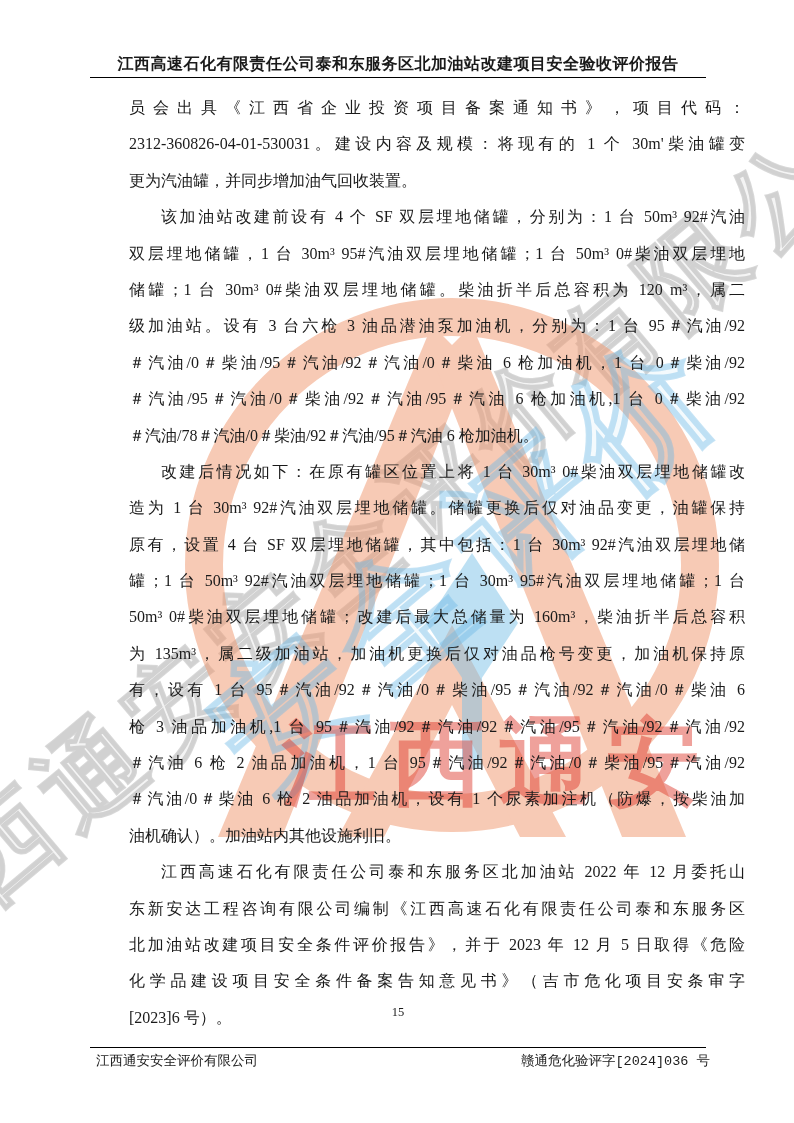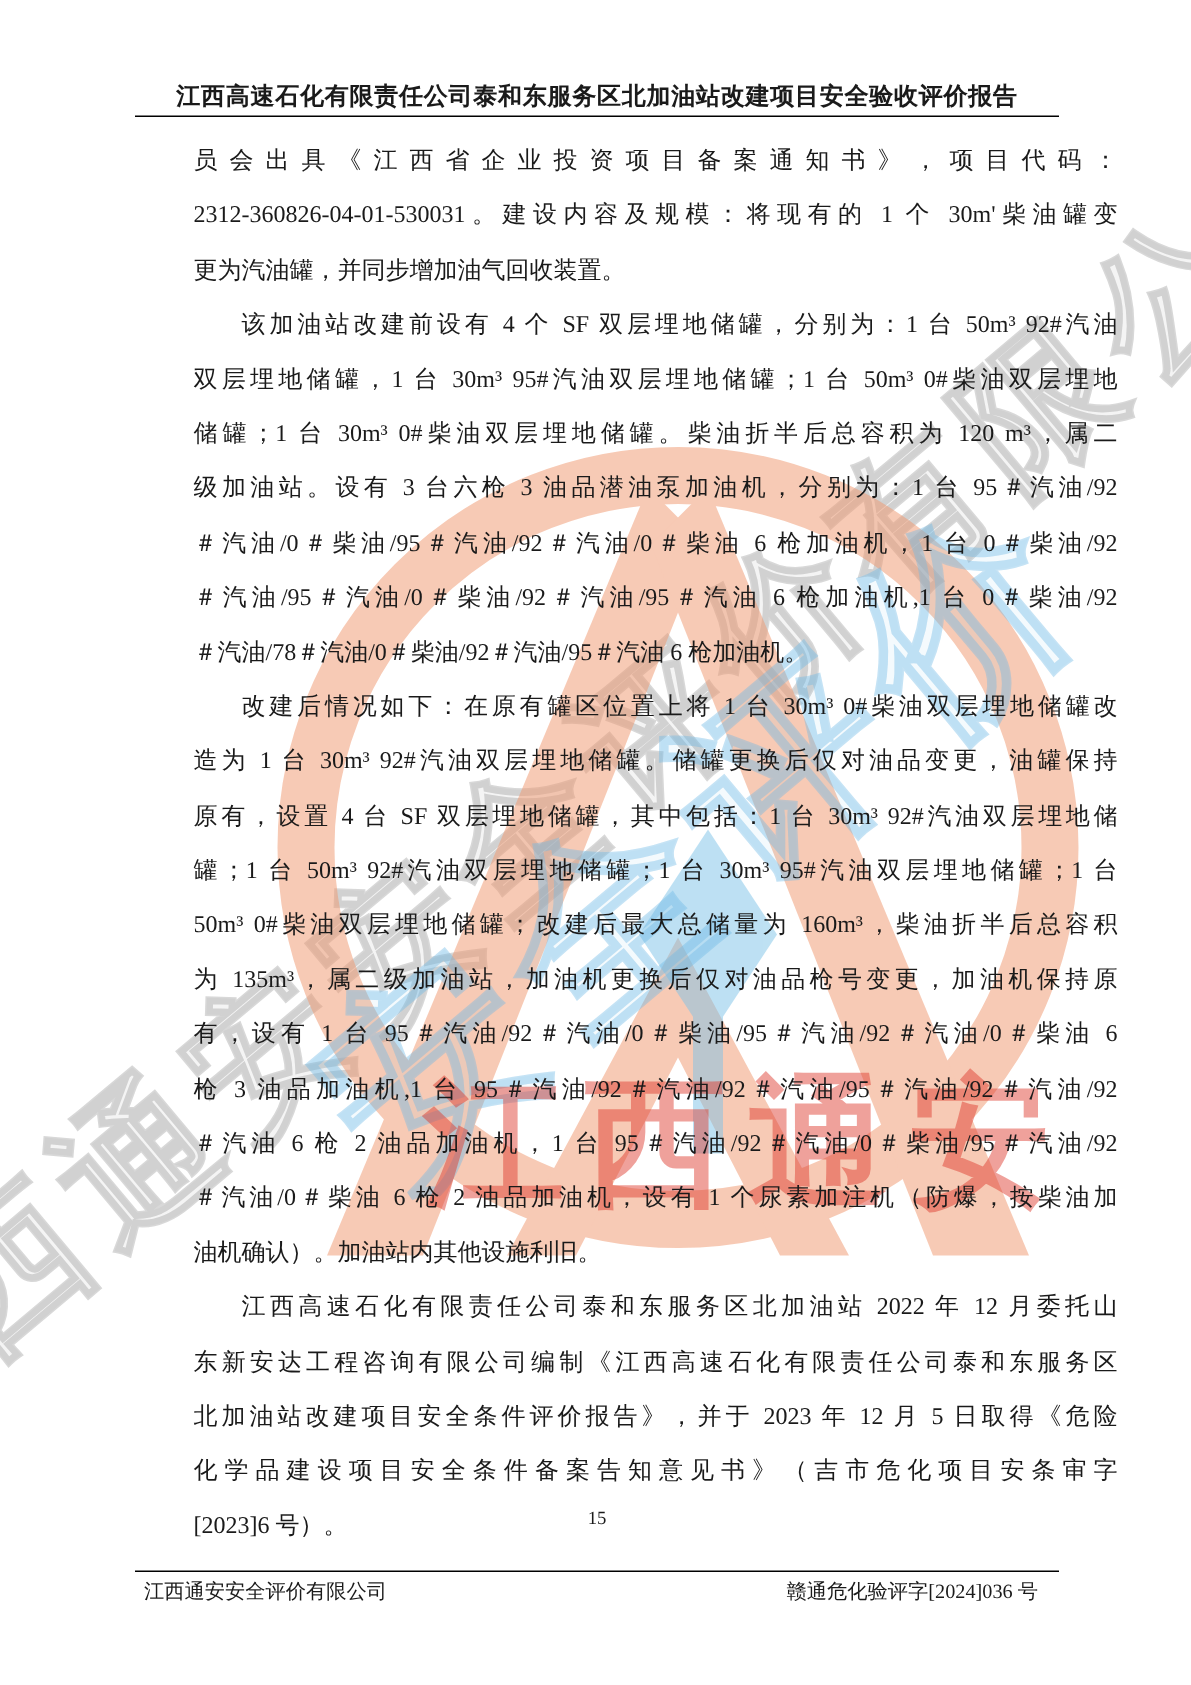--- a/index.html
+++ b/index.html
@@ -54,21 +54,21 @@
   .line.indent{text-indent:2em;}
 
   
   .page-number{
     position:absolute;left:90px;top:1005px;width:616px;text-align:center;
     font-size:12.5px;z-index:2;
   }
   .footer-rule{position:absolute;left:90px;top:1047px;width:616px;height:0;
     border-top:1.4px solid #000;z-index:2;}
   .footer-left{position:absolute;left:96px;top:1052px;font-size:13.5px;z-index:2;}
-  .footer-right{position:absolute;right:102px;top:1052px;font-size:13.5px;z-index:2;}
+  .footer-right{position:absolute;right:84px;top:1052px;font-size:13.5px;z-index:2;font-family:Liberation Mono, monospace;}
 </style>
 </head>
 <body>
 
 <div class="page">
 
   <div class="watermark-layer">
     <div class="wm-diag-gray">江西通安安全评价有限公司</div>
 
     <svg class="wm-logo" viewBox="0 0 565 575" xmlns="http://www.w3.org/2000/svg">

